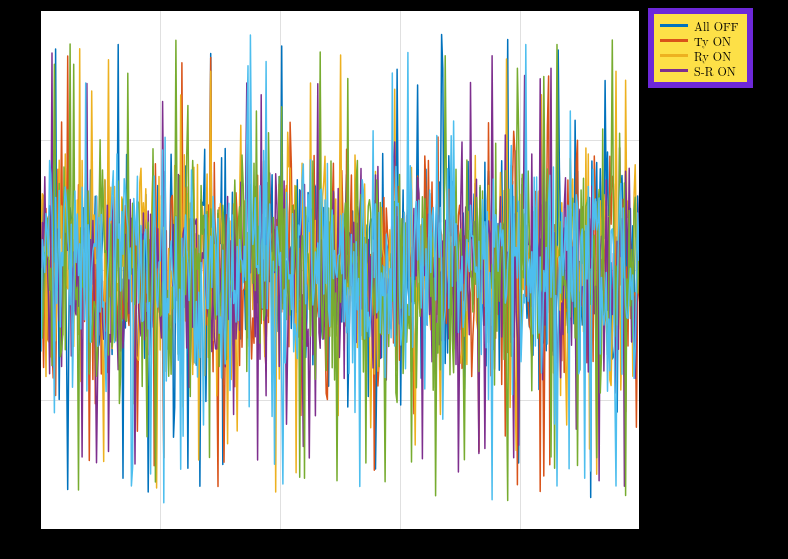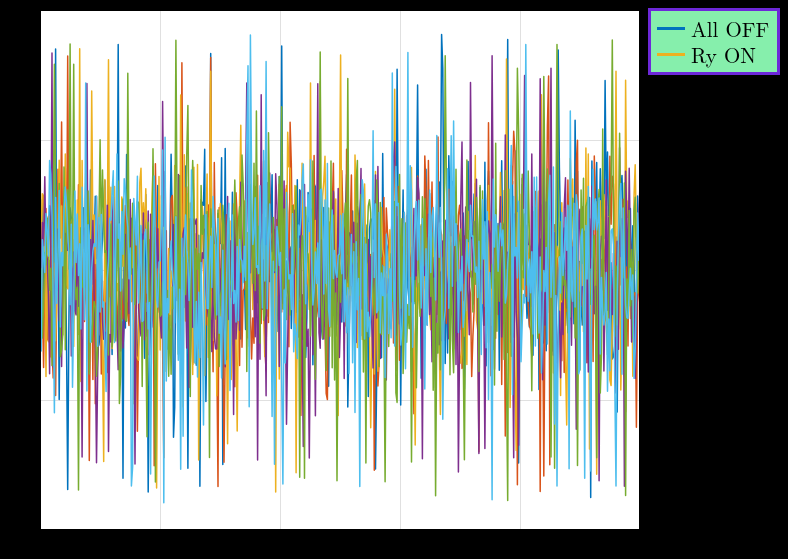--- a/index.html
+++ b/index.html
@@ -46,24 +46,24 @@
     position: absolute;
     left: 0; top: 0; right: 0; bottom: 0;
     border: 1px solid #000;
     pointer-events: none;
     z-index: 10;
   }
   .legend {
     position: absolute;
     left: 648px;
     top: 8px;
-    background: #86efac;
-    border: 3px solid #6d28d9;
+    background: #fde047;
+    border: 6px solid #6d28d9;
     padding: 4px 8px 4px 6px;
-    font-size: 21px;
+    font-size: 12px;
     line-height: 1.25;
     z-index: 20;
   }
   .legend-row {
     display: flex;
     align-items: center;
     gap: 6px;
     white-space: nowrap;
   }
   .legend-swatch {
@@ -108,16 +108,24 @@
     <div class="axis-border"></div>
   </div>
 </div>
 
 <div class="legend">
   <div class="legend-row">
     <span class="legend-swatch" style="background:#0072bd"></span>
     <span>All OFF</span>
   </div>
   <div class="legend-row">
+    <span class="legend-swatch" style="background:#d95319"></span>
+    <span>Ty ON</span>
+  </div>
+  <div class="legend-row">
     <span class="legend-swatch" style="background:#edb120"></span>
     <span>Ry ON</span>
+  </div>
+  <div class="legend-row">
+    <span class="legend-swatch" style="background:#7e2f8e"></span>
+    <span>S-R ON</span>
   </div>
 </div>
 
 </body></html>

